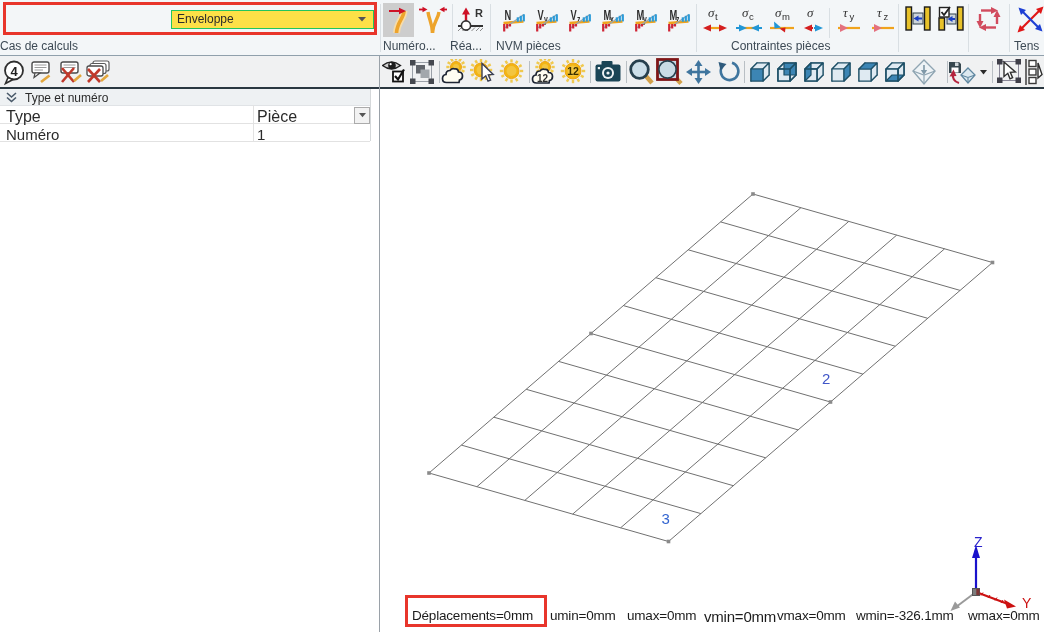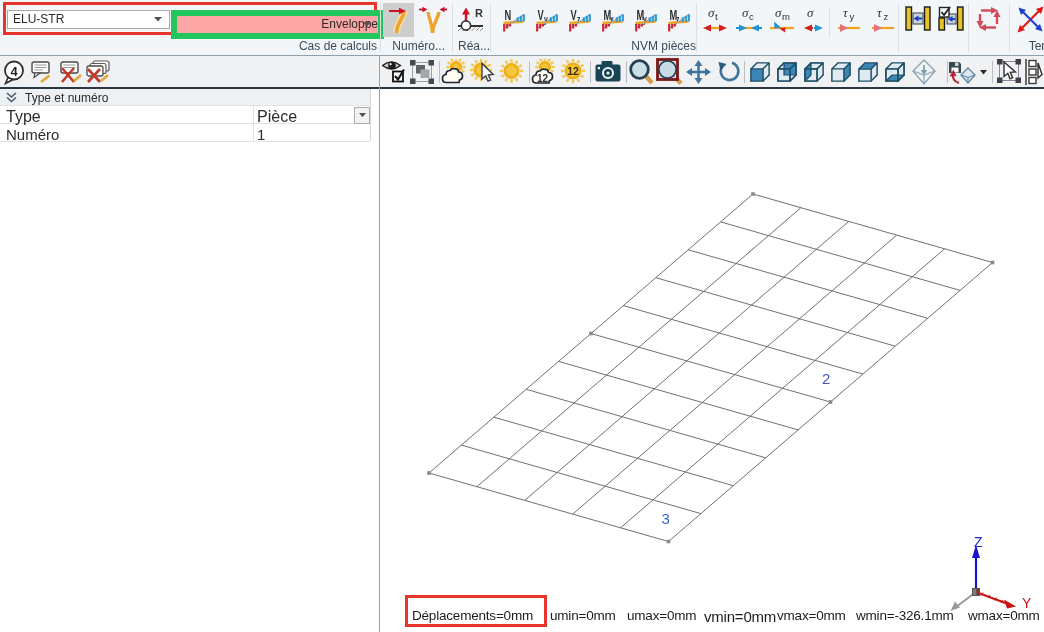--- a/index.html
+++ b/index.html
@@ -1,28 +1,25 @@
 <!DOCTYPE html>
 <html><head><meta charset="utf-8"><style>
 html,body{margin:0;padding:0}
 #app{position:relative;width:1044px;height:632px;background:#fff;font-family:"Liberation Sans",sans-serif;overflow:hidden}
 .a{position:absolute}
 .sep1{position:absolute;top:4px;width:1px;height:48px;background:#d9dfe3}
 .sep2{position:absolute;top:61px;width:1px;height:22px;background:#b9bfc4}
-.glab{position:absolute;top:39px;font-size:12px;color:#3d4a55;text-align:right;white-space:nowrap}
+.glab{position:absolute;top:39px;font-size:12px;color:#3d4a55;text-align:left;white-space:nowrap}
 svg{display:block}
 </style></head><body>
 <div id="app">
 
 <div class="a" style="left:0;top:0;width:1044px;height:55px;background:#f3f6f8;border-bottom:1px solid #90a0ac"></div>
 <div class="a" style="left:3px;top:2px;width:368px;height:27px;border:3px solid #e8352b;"></div>
-<div class="a" style="left:7px;top:10px;width:156px;height:17px;background:#fff;border:1px solid #a9a9a9;font-size:12px;color:#2b2b2b;line-height:17px;padding-left:5px;">ELU-STR<svg class="a" style="right:6px;top:6px" width="9" height="6">
-        <polygon points="0,0 8,0 4,4.5" fill="#555"></polygon>
-      </svg></div>
-<div class="a" style="left:171px;top:10px;width:196px;height:17px;background:#fca5a5;border:6px solid #22c55e;font-size:12px;color:#2b2b2b;line-height:17px;padding-left:5px;text-align:right;">Enveloppe<svg class="a" style="right:6px;top:6px" width="9" height="6">
+<div class="a" style="left:171px;top:10px;width:196px;height:17px;background:#fde047;border:1px solid #22c55e;font-size:12px;color:#2b2b2b;line-height:17px;padding-left:5px;">Enveloppe<svg class="a" style="right:6px;top:6px" width="9" height="6">
         <polygon points="0,0 8,0 4,4.5" fill="#555"></polygon>
       </svg></div>
 <div class="glab" style="left:0;width:377px;">Cas de calculs</div>
 <div class="sep1" style="left:380px"></div>
 <div class="sep1" style="left:452px"></div>
 <div class="sep1" style="left:490px"></div>
 <div class="sep1" style="left:696px"></div>
 <div class="sep1" style="left:898px"></div>
 <div class="sep1" style="left:968px"></div>
 <div class="sep1" style="left:1009px"></div>
@@ -159,20 +156,21 @@
       <text x="14.5" y="15.5" font-size="9.5" fill="#2f2f2f">y</text>
       <line x1="3" y1="24" x2="25" y2="24" stroke="#f0a31c" stroke-width="2.2"></line>
       <polygon points="5,20 13,24 5,28" fill="#e4717f"></polygon>
     </svg>
 <svg class="a" style="left:869px;top:4px" width="28" height="30">
       <text x="8" y="13" font-size="13" fill="#2f2f2f" font-family="Liberation Serif,serif" font-style="italic">τ</text>
       <text x="14.5" y="15.5" font-size="9.5" fill="#2f2f2f">z</text>
       <line x1="3" y1="24" x2="25" y2="24" stroke="#f0a31c" stroke-width="2.2"></line>
       <polygon points="5,20 13,24 5,28" fill="#e4717f"></polygon>
     </svg>
+<div class="glab" style="left:731px;width:200px;">Contraintes pièces</div>
 <svg class="a" style="left:905px;top:6px" width="26" height="26">
 <rect x="1" y="1" width="5.5" height="23" fill="#e8c22a" stroke="#1a1a1a" stroke-width="1.4"></rect>
 <rect x="19.5" y="1" width="5.5" height="23" fill="#e8c22a" stroke="#1a1a1a" stroke-width="1.4"></rect>
 <rect x="8" y="7" width="10" height="11" fill="#ccd4da" stroke="#30404a" stroke-width="1"></rect>
 <line x1="17" y1="12.5" x2="12" y2="12.5" stroke="#1a3fc4" stroke-width="2"></line>
 <polygon points="13.5,9.5 8.5,12.5 13.5,15.5" fill="#1a3fc4"></polygon>
 </svg>
 <svg class="a" style="left:938px;top:6px" width="26" height="26">
 <rect x="1" y="12" width="5.5" height="12" fill="#e8c22a" stroke="#1a1a1a" stroke-width="1.4"></rect>
 <rect x="19.5" y="1" width="5.5" height="23" fill="#e8c22a" stroke="#1a1a1a" stroke-width="1.4"></rect>

